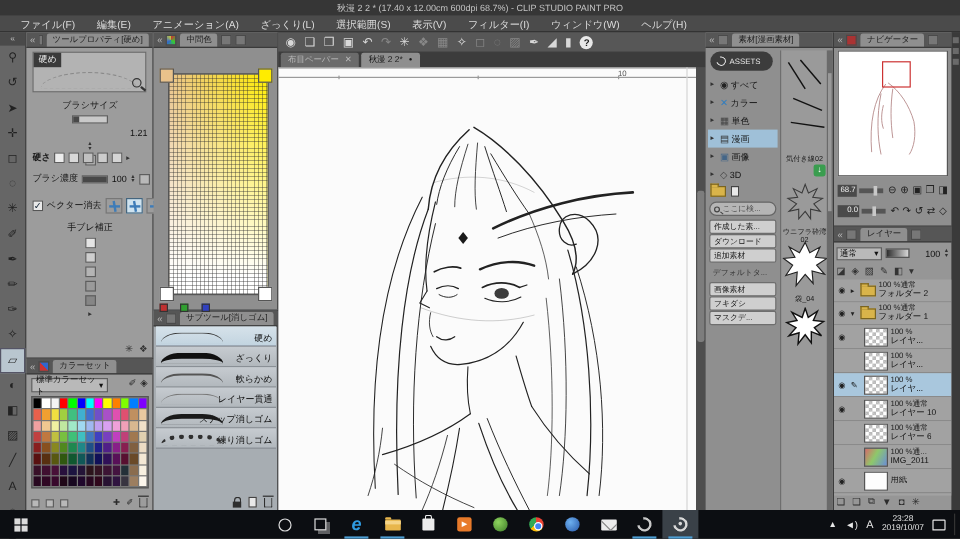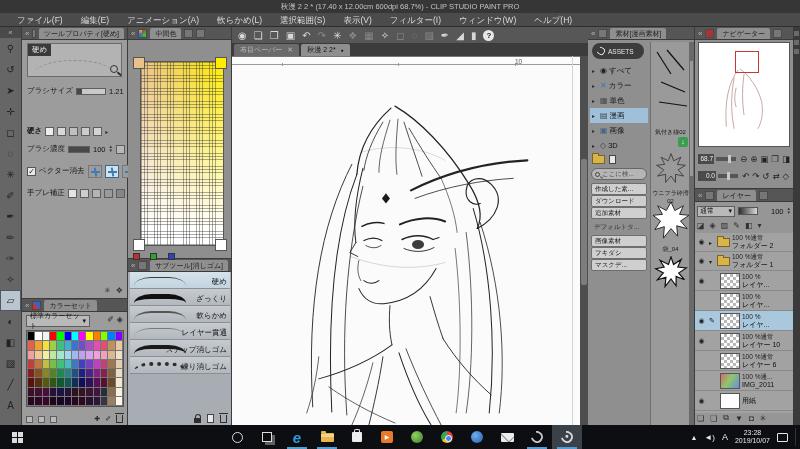--- a/index.html
+++ b/index.html
@@ -217,21 +217,21 @@
 
   <div class="titlebar">
     <span>秋漫 2 2 * (17.40 x 12.00cm 600dpi 68.7%) - CLIP STUDIO PAINT PRO</span>
   </div>
 
   <div class="menubar">
 
   <span class="mitem">ファイル(F)</span>
       <span class="mitem">編集(E)</span>
       <span class="mitem">アニメーション(A)</span>
-      <span class="mitem">軟らかめ(L)</span>
+      <span class="mitem">ざっくり(L)</span>
       <span class="mitem">選択範囲(S)</span>
       <span class="mitem">表示(V)</span>
       <span class="mitem">フィルター(I)</span>
       <span class="mitem">ウィンドウ(W)</span>
       <span class="mitem">ヘルプ(H)</span>
     </div>
 
   <div class="main">
 
     <div class="abs ltools" style="left:0;top:0;width:22px;height:398px;">
@@ -305,21 +305,21 @@
       <div class="phead">
           <span class="chev">«</span>
           <span class="mini-ic"></span>
           <span class="ptab">ツールプロパティ[硬め]</span>
         </div>
       <div class="tp-preview">
         <span class="tp-name">硬め</span>
         <div class="tp-arc"></div>
         <div class="mag"></div>
       </div>
-      <div class="tprow" style="top:56px;">
+      <div class="tprow" style="top:56px;flex-direction:column;">
         <span class="tplabel">ブラシサイズ</span>
         <div class="track">
             <div class="fill" style="width:18%;"></div>
           </div>
         <span class="val">1.21</span>
         <span class="spin">
             <span>▲</span>
             <span>▼</span>
           </span>
         <span class="sqbtn"></span>
@@ -346,21 +346,21 @@
         <span class="sqbtn"></span>
       </div>
       <div class="tprow" style="top:136px;">
         <span class="chk">✓</span>
         <span class="tplabel">ベクター消去</span>
         <span class="vbtn"></span>
         <span class="vbtn on"></span>
         <span class="vbtn"></span>
         <span style="font-size:6px;color:#333;">▾</span>
       </div>
-      <div class="tprow" style="top:158px;">
+      <div class="tprow" style="top:158px;flex-direction:column;">
         <span class="tplabel">手ブレ補正</span>
         <span class="shade" style="background:#e4e4e4;"></span>
         <span class="shade" style="background:#cecece;"></span>
         <span class="shade" style="background:#b4b4b4;"></span>
         <span class="shade" style="background:#9a9a9a;"></span>
         <span class="shade" style="background:#868686;"></span>
         <span style="font-size:6px;color:#333;">▸</span>
       </div>
       <div class="tp-foot">
         <span class="i-gear">✳</span>

